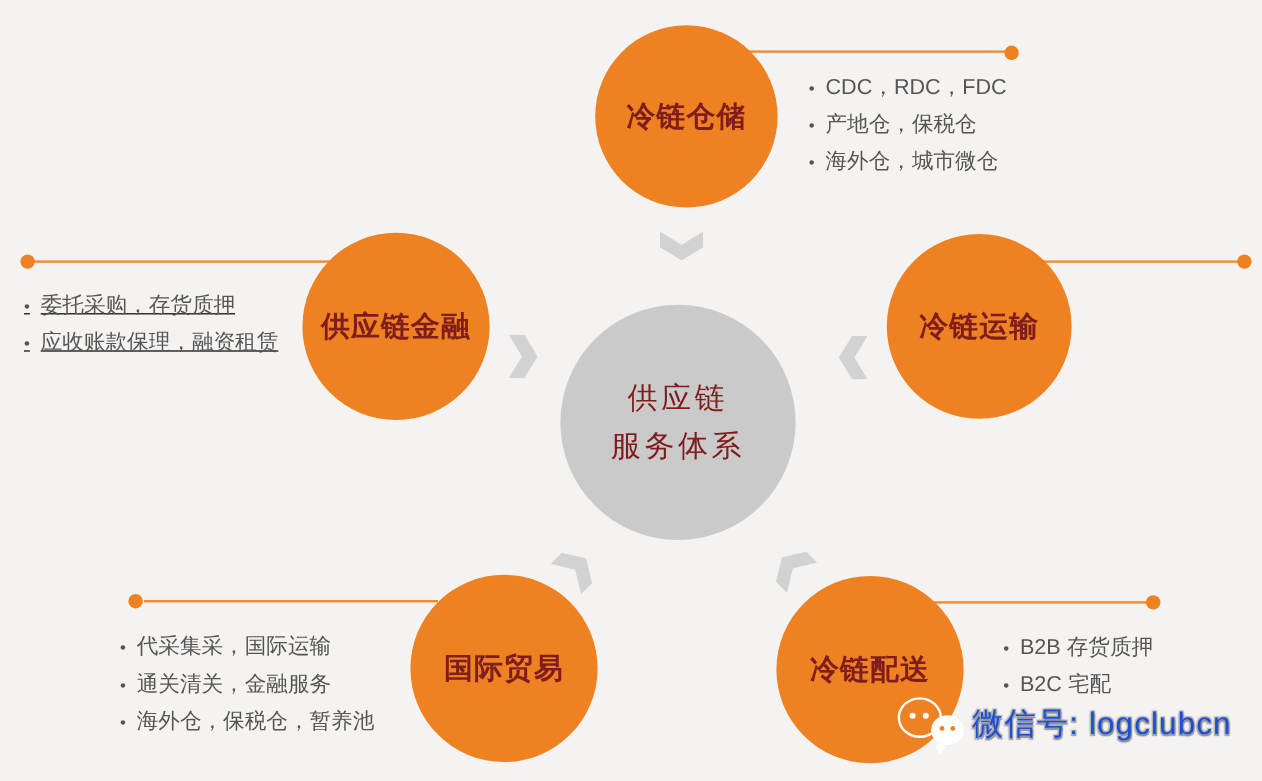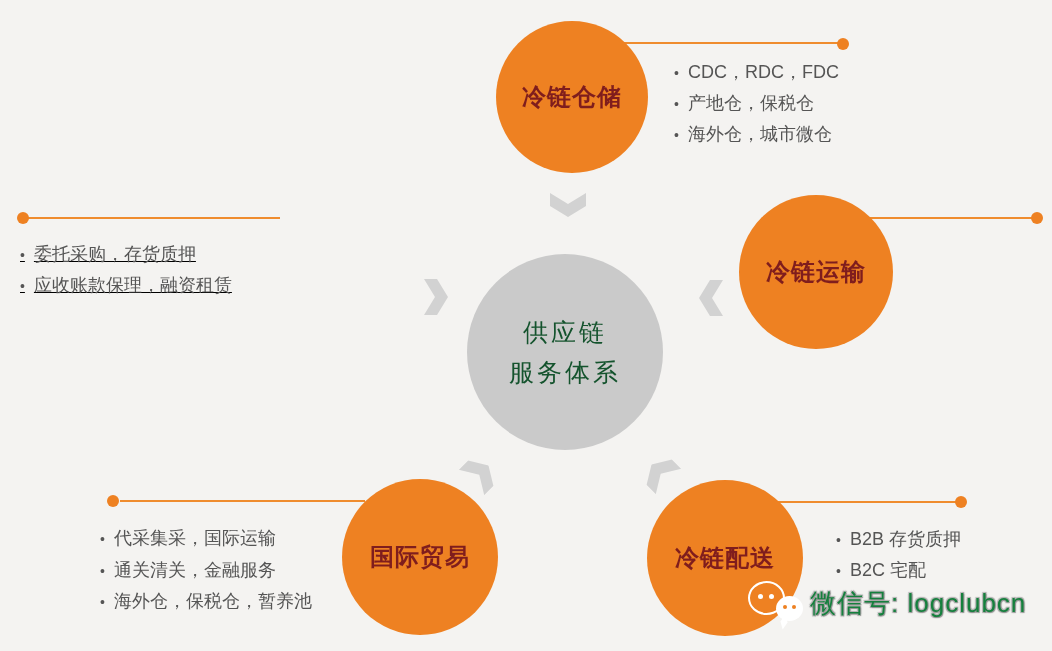--- a/index.html
+++ b/index.html
@@ -45,21 +45,21 @@
   #n3-dot{left:107px;top:495px;}
   #n4-line{left:28px;top:217px;width:252px;}
   #n4-dot{left:17px;top:212px;}
   
   .center-circle{
     position:absolute;left:467px;top:254px;width:196px;height:196px;
     border-radius:50%;background:var(--gray-circle);
     display:flex;flex-direction:column;align-items:center;justify-content:center;
     z-index:2;
   }
-  .center-line{color:#14532d;font-size:25px;letter-spacing:3px;line-height:40px;white-space:nowrap;}
+  .center-line{color:#7f1d1d;font-size:25px;letter-spacing:3px;line-height:40px;white-space:nowrap;}
   
   .chevron{position:absolute;width:36px;height:24px;z-index:1;}
   #chv-top{left:550px;top:193px;}
   #chv-right{left:693px;top:286px;transform:rotate(90deg);}
   #chv-left{left:418px;top:285px;transform:rotate(270deg);}
   #chv-bl{left:462px;top:462px;transform:rotate(225deg);}
   #chv-br{left:642px;top:461px;transform:rotate(135deg);}
   
   .bullets{position:absolute;z-index:2;}
   .bullet-row{
@@ -96,21 +96,21 @@
   .wm-bubble-small::before,.wm-bubble-small::after{
     content:"";position:absolute;width:4px;height:4px;border-radius:50%;background:var(--orange);top:9px;
   }
   .wm-bubble-small::before{left:7px;}
   .wm-bubble-small::after{left:16px;}
   .wm-tail-small{
     position:absolute;left:32px;top:38px;width:8px;height:8px;background:#ffffff;
     transform:rotate(55deg) skew(20deg,20deg);
   }
   .wm-text{
-    margin-left:4px;color:#15803d;font-size:26px;letter-spacing:1px;white-space:nowrap;
+    margin-left:4px;color:#1d4ed8;font-size:26px;letter-spacing:1px;white-space:nowrap;
     text-shadow:1px 1px 1px #8f8f8f,-1px -1px 1px #b5b5b5,1px -1px 1px #a5a5a5,-1px 1px 1px #a5a5a5;
   }
 </style>
 </head>
 <body>
 
 <div class="canvas">
 
   <div class="connector" id="n0-line"></div>
   <div class="end-dot" id="n0-dot"></div>
@@ -149,20 +149,23 @@
   </div>
   <div class="node-circle" id="n1-circle">
     <span class="node-label">冷链运输</span>
   </div>
   <div class="node-circle" id="n2-circle">
     <span class="node-label">冷链配送</span>
   </div>
   <div class="node-circle" id="n3-circle">
     <span class="node-label">国际贸易</span>
   </div>
+  <div class="node-circle" id="n4-circle">
+    <span class="node-label">供应链金融</span>
+  </div>
 
   <div class="bullets" id="n0-bullets">
     <div class="bullet-row">CDC，RDC，FDC</div>
     <div class="bullet-row">产地仓，保税仓</div>
     <div class="bullet-row">海外仓，城市微仓</div>
   </div>
   <div class="bullets" id="n1-bullets">
   </div>
   <div class="bullets" id="n2-bullets">
     <div class="bullet-row">B2B 存货质押</div>

